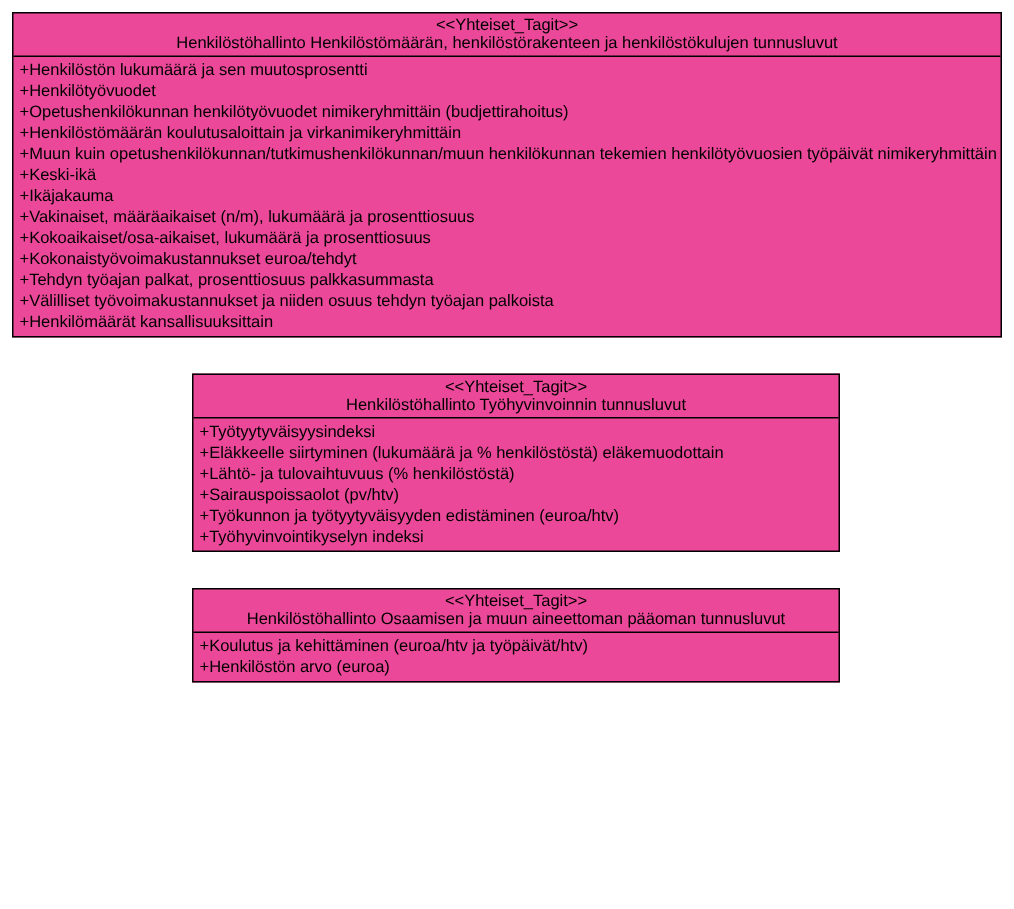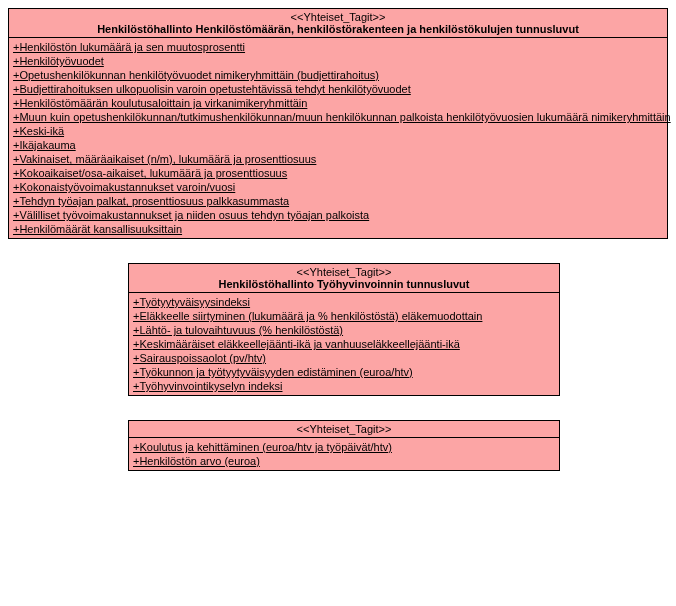--- a/index.html
+++ b/index.html
@@ -5,37 +5,36 @@
   body {
     margin: 0;
     padding: 8px;
     font-family: Arial, Helvetica, sans-serif;
     font-size: 11px;
     background: #fff;
     width: 660px;
   }
   .uml-box {
     border: 1px solid #000;
-    background: #fca5a5;
+    background: #ec4899;
     margin-bottom: 24px;
   }
   .uml-head {
     border-bottom: 1px solid #000;
     text-align: center;
     padding: 2px 4px;
   }
   .stereo {
     font-weight: normal;
   }
   .title {
-    font-weight: bold;
+    font-weight: normal;
   }
   .uml-body {
     padding: 2px 4px;
-    text-decoration: underline;
   }
   .row {
     white-space: nowrap;
     line-height: 14px;
   }
   .box2, .box3 {
     margin-left: 120px;
     width: 430px;
   }
 </style>
@@ -44,51 +43,50 @@
 
 <div class="uml-box box1">
   <div class="uml-head">
     <div class="stereo">&lt;&lt;Yhteiset_Tagit&gt;&gt;</div>
     <div class="title">Henkilöstöhallinto Henkilöstömäärän, henkilöstörakenteen ja henkilöstökulujen tunnusluvut</div>
   </div>
   <div class="uml-body">
     <div class="row">+Henkilöstön lukumäärä ja sen muutosprosentti</div>
     <div class="row">+Henkilötyövuodet</div>
     <div class="row">+Opetushenkilökunnan henkilötyövuodet nimikeryhmittäin (budjettirahoitus)</div>
-    <div class="row">+Budjettirahoituksen ulkopuolisin varoin opetustehtävissä tehdyt henkilötyövuodet</div>
     <div class="row">+Henkilöstömäärän koulutusaloittain ja virkanimikeryhmittäin</div>
-    <div class="row">+Muun kuin opetushenkilökunnan/tutkimushenkilökunnan/muun henkilökunnan palkoista henkilötyövuosien lukumäärä nimikeryhmittäin</div>
+    <div class="row">+Muun kuin opetushenkilökunnan/tutkimushenkilökunnan/muun henkilökunnan tekemien henkilötyövuosien työpäivät nimikeryhmittäin</div>
     <div class="row">+Keski-ikä</div>
     <div class="row">+Ikäjakauma</div>
     <div class="row">+Vakinaiset, määräaikaiset (n/m), lukumäärä ja prosenttiosuus</div>
     <div class="row">+Kokoaikaiset/osa-aikaiset, lukumäärä ja prosenttiosuus</div>
-    <div class="row">+Kokonaistyövoimakustannukset varoin/vuosi</div>
+    <div class="row">+Kokonaistyövoimakustannukset euroa/tehdyt</div>
     <div class="row">+Tehdyn työajan palkat, prosenttiosuus palkkasummasta</div>
     <div class="row">+Välilliset työvoimakustannukset ja niiden osuus tehdyn työajan palkoista</div>
     <div class="row">+Henkilömäärät kansallisuuksittain</div>
   </div>
 </div>
 
 <div class="uml-box box2">
   <div class="uml-head">
     <div class="stereo">&lt;&lt;Yhteiset_Tagit&gt;&gt;</div>
     <div class="title">Henkilöstöhallinto Työhyvinvoinnin tunnusluvut</div>
   </div>
   <div class="uml-body">
     <div class="row">+Työtyytyväisyysindeksi</div>
     <div class="row">+Eläkkeelle siirtyminen (lukumäärä ja % henkilöstöstä) eläkemuodottain</div>
     <div class="row">+Lähtö- ja tulovaihtuvuus (% henkilöstöstä)</div>
-    <div class="row">+Keskimääräiset eläkkeellejäänti-ikä ja vanhuuseläkkeellejäänti-ikä</div>
     <div class="row">+Sairauspoissaolot (pv/htv)</div>
     <div class="row">+Työkunnon ja työtyytyväisyyden edistäminen (euroa/htv)</div>
     <div class="row">+Työhyvinvointikyselyn indeksi</div>
   </div>
 </div>
 
 <div class="uml-box box3">
   <div class="uml-head">
     <div class="stereo">&lt;&lt;Yhteiset_Tagit&gt;&gt;</div>
+    <div class="title">Henkilöstöhallinto Osaamisen ja muun aineettoman pääoman tunnusluvut</div>
   </div>
   <div class="uml-body">
     <div class="row">+Koulutus ja kehittäminen (euroa/htv ja työpäivät/htv)</div>
     <div class="row">+Henkilöstön arvo (euroa)</div>
   </div>
 </div>
 
 </body></html>

